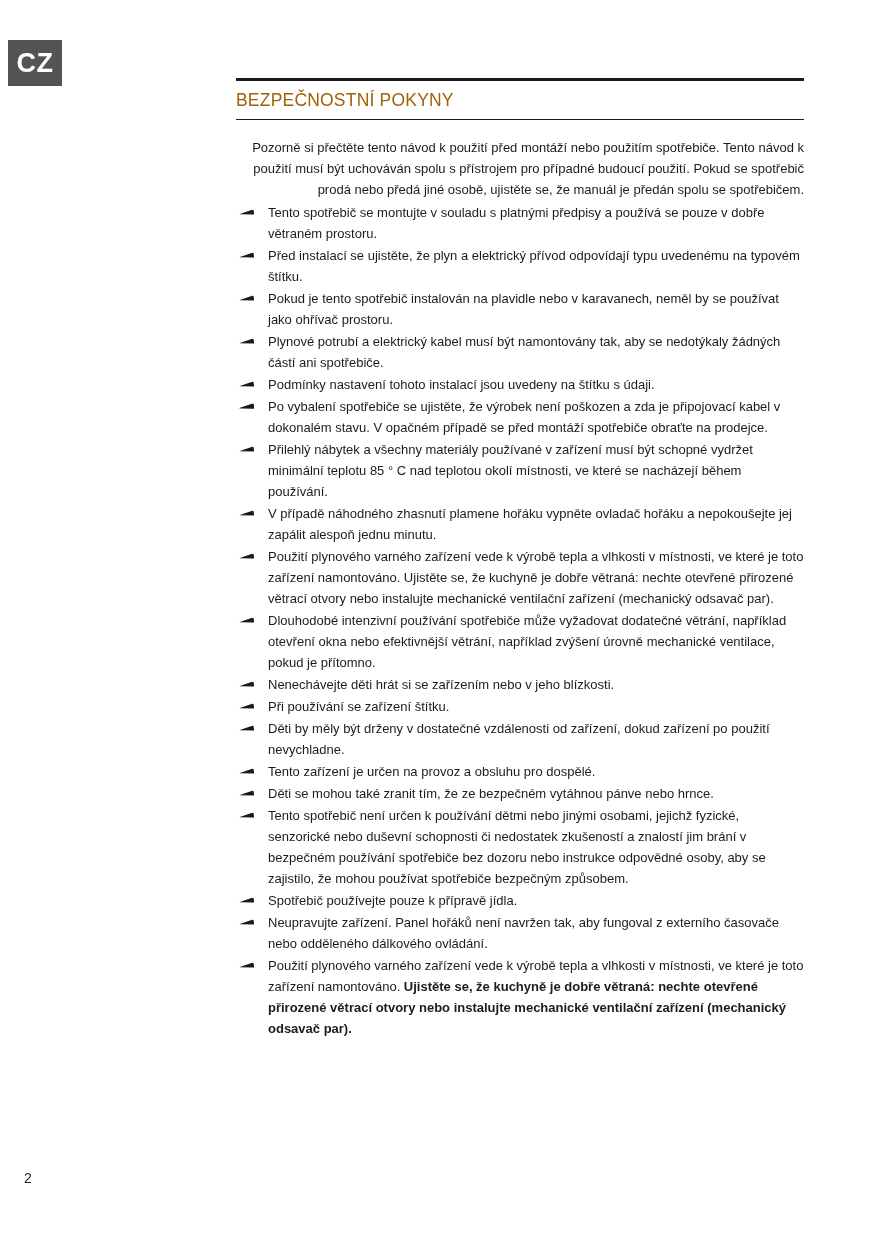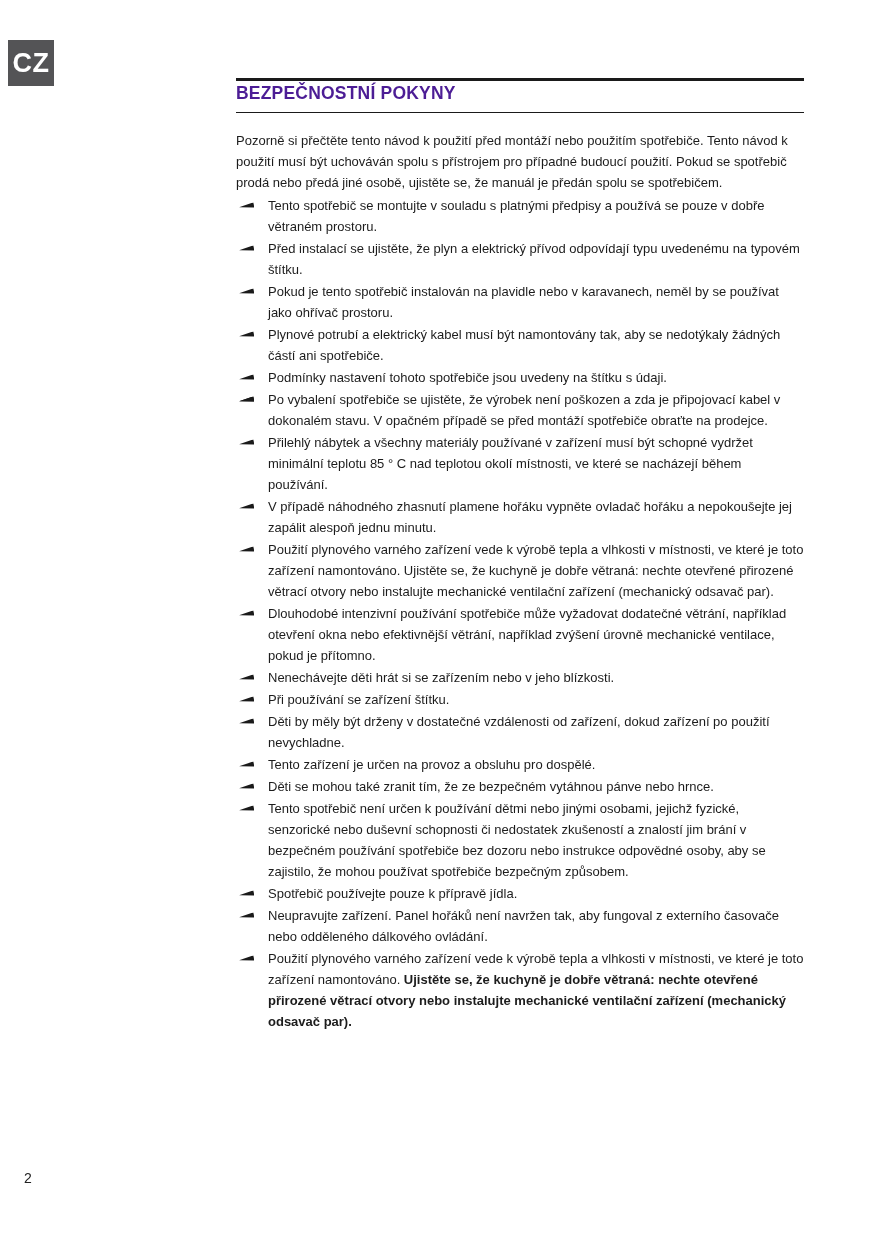--- a/index.html
+++ b/index.html
@@ -2,32 +2,32 @@
 <html lang="cs"><head>
 <meta charset="utf-8">
 <style>
   * { margin:0; padding:0; box-sizing:border-box; }
   html,body { background:#ffffff; }
   body {
     width:875px; height:1242px; position:relative; overflow:hidden;
     font-family:"Liberation Sans", sans-serif; color:#1c1c1c;
   }
   .lang-tab {
-    position:absolute; left:8px; top:40px; width:46px; height:46px;
+    position:absolute; left:8px; top:40px; width:54px; height:46px;
     background:#545456; color:#ffffff; font-size:27px; font-weight:bold;
     display:flex; align-items:center; justify-content:center; letter-spacing:0.5px;
   }
   .content { position:absolute; left:236px; top:78px; width:568px; }
   .rule-thick { border-top:3.5px solid #1a1a1a; }
   .rule-thin  { border-top:1.5px solid #1a1a1a; }
   .title {
-    font-size:17.5px; font-weight:700; letter-spacing:0.2px;
-    padding:2px 0 8px 0; color:#4c1d95;
+    font-size:17.5px; font-weight:400; letter-spacing:0.2px;
+    padding:9px 0 8px 0; color:#a16207;
   }
-  .intro { margin-top:17px; font-size:13px; line-height:21px; text-align:left; }
+  .intro { margin-top:17px; font-size:13px; line-height:21px; text-align:right; }
   .bullets { list-style:none; margin-top:2px; }
   .bullets li {
     position:relative; padding-left:32px; font-size:13px; line-height:21px;
     margin-bottom:1px;
   }
   .marker {
     position:absolute; left:3px; top:8px; width:15px; height:6px;
     background:#1a1a1a; clip-path:polygon(0 60%, 100% 0, 100% 85%);
     transform:rotate(-5deg);
   }
@@ -46,21 +46,21 @@
     <h1 class="title">BEZPEČNOSTNÍ POKYNY</h1>
     <div class="rule-thin"></div>
 
     <p class="intro">Pozorně si přečtěte tento návod k použití před montáží nebo použitím spotřebiče. Tento návod k použití musí být uchováván spolu s přístrojem pro případné budoucí použití. Pokud se spotřebič prodá nebo předá jiné osobě, ujistěte se, že manuál je předán spolu se spotřebičem.</p>
 
     <ul class="bullets" id="bullet-list">
         <li><span class="marker"></span><span class="bullet-text">Tento spotřebič se montujte v souladu s platnými předpisy a používá se pouze v dobře větraném prostoru.</span></li>
         <li><span class="marker"></span><span class="bullet-text">Před instalací se ujistěte, že plyn a elektrický přívod odpovídají typu uvedenému na typovém štítku.</span></li>
         <li><span class="marker"></span><span class="bullet-text">Pokud je tento spotřebič instalován na plavidle nebo v karavanech, neměl by se používat jako ohřívač prostoru.</span></li>
         <li><span class="marker"></span><span class="bullet-text">Plynové potrubí a elektrický kabel musí být namontovány tak, aby se nedotýkaly žádných částí ani spotřebiče.</span></li>
-        <li><span class="marker"></span><span class="bullet-text">Podmínky nastavení tohoto spotřebiče jsou uvedeny na štítku s údaji.</span></li>
+        <li><span class="marker"></span><span class="bullet-text">Podmínky nastavení tohoto instalací jsou uvedeny na štítku s údaji.</span></li>
         <li><span class="marker"></span></li>
         <li><span class="marker"></span><span class="bullet-text">Po vybalení spotřebiče se ujistěte, že výrobek není poškozen a zda je připojovací kabel v dokonalém stavu. V opačném případě se před montáží spotřebiče obraťte na prodejce.</span></li>
         <li><span class="marker"></span><span class="bullet-text">Přilehlý nábytek a všechny materiály používané v zařízení musí být schopné vydržet minimální teplotu 85 ° C nad teplotou okolí místnosti, ve které se nacházejí během používání.</span></li>
         <li><span class="marker"></span><span class="bullet-text">V případě náhodného zhasnutí plamene hořáku vypněte ovladač hořáku a nepokoušejte jej zapálit alespoň jednu minutu.</span></li>
         <li><span class="marker"></span><span class="bullet-text">Použití plynového varného zařízení vede k výrobě tepla a vlhkosti v místnosti, ve které je toto zařízení namontováno. Ujistěte se, že kuchyně je dobře větraná: nechte otevřené přirozené větrací otvory nebo instalujte mechanické ventilační zařízení (mechanický odsavač par).</span></li>
         <li><span class="marker"></span><span class="bullet-text">Dlouhodobé intenzivní používání spotřebiče může vyžadovat dodatečné větrání, například otevření okna nebo efektivnější větrání, například zvýšení úrovně mechanické ventilace, pokud je přítomno.</span></li>
         <li><span class="marker"></span><span class="bullet-text">Nenechávejte děti hrát si se zařízením nebo v jeho blízkosti.</span></li>
         <li><span class="marker"></span><span class="bullet-text">Při používání se zařízení štítku.</span></li>
         <li><span class="marker"></span><span class="bullet-text">Děti by měly být drženy v dostatečné vzdálenosti od zařízení, dokud zařízení po použití nevychladne.</span></li>
         <li><span class="marker"></span><span class="bullet-text">Tento zařízení je určen na provoz a obsluhu pro dospělé.</span></li>

